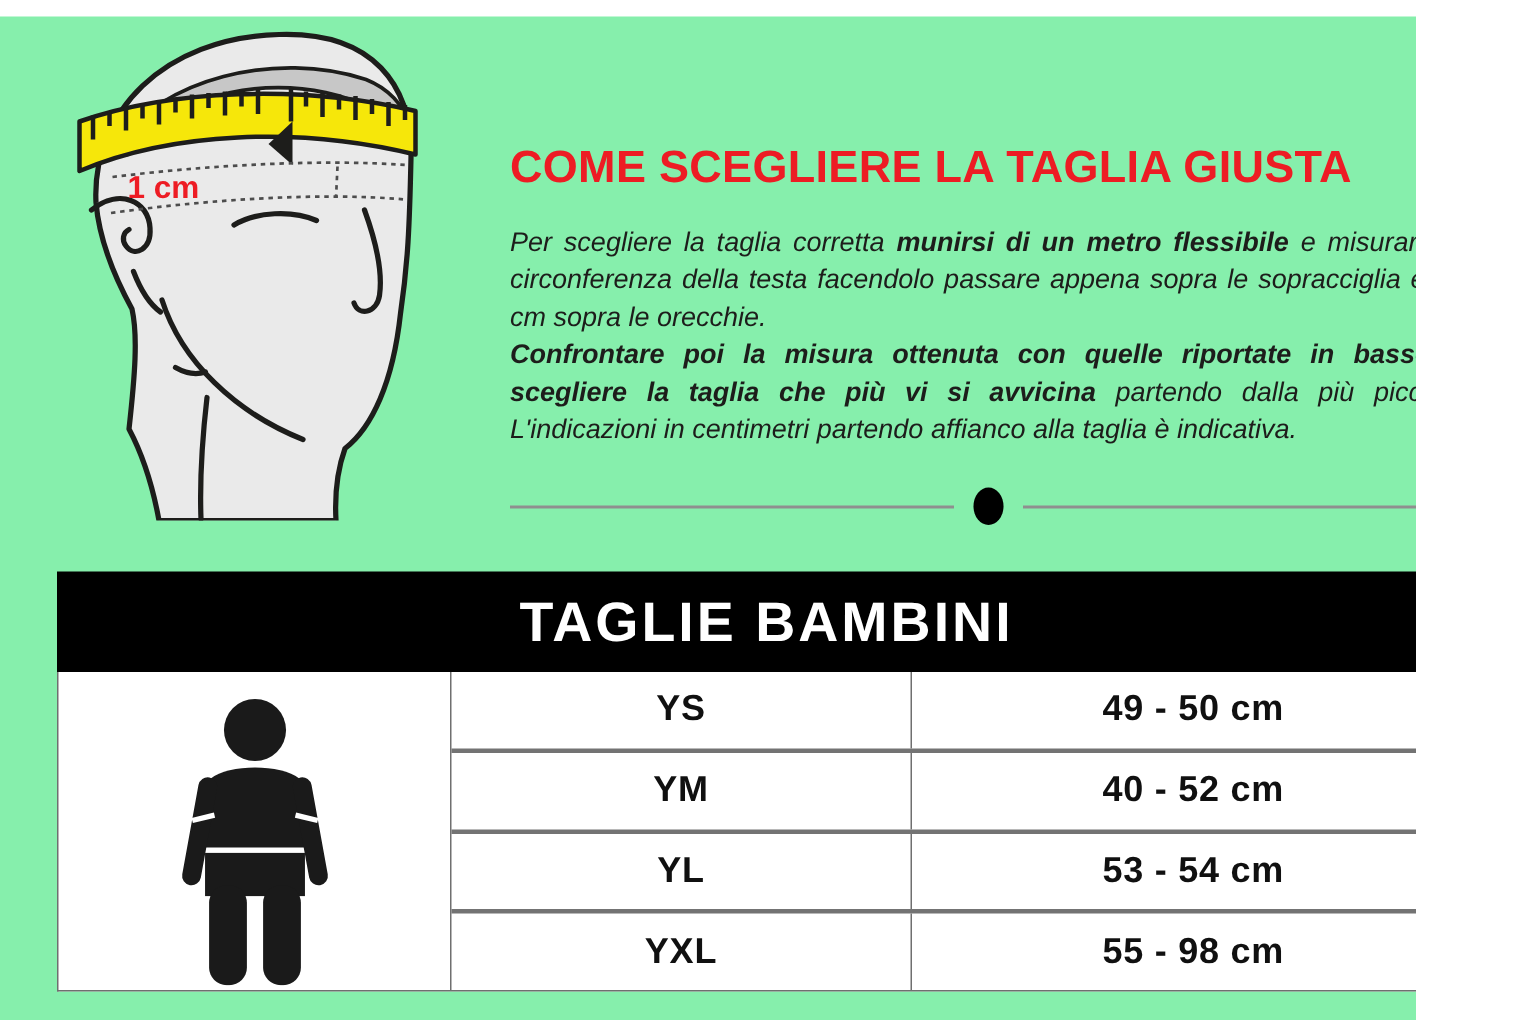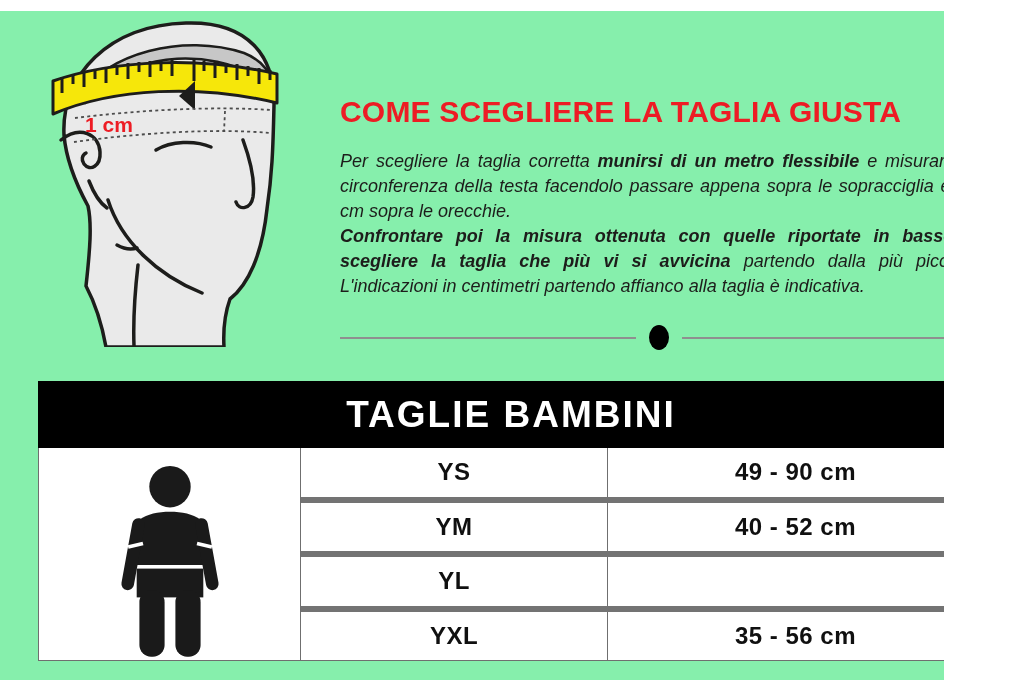--- a/index.html
+++ b/index.html
@@ -34,21 +34,21 @@
   .tbody {
     display:flex; height:213px; border:1px solid #6f6f6f; border-top:none;
     box-sizing:border-box; background:#fff;
   }
   .figure-cell {
     width:262px; border-right:1px solid #6f6f6f; box-sizing:border-box;
     display:flex; align-items:flex-end; justify-content:center; padding-bottom:3px;
   }
   .rows { flex:1; display:flex; flex-direction:column; }
   .row { flex:1; display:flex; }
-  .row + .row { border-top:6px solid #737373; }
+  .row + .row { border-top:3px solid #737373; }
   .cell {
     display:flex; align-items:center; justify-content:center; box-sizing:border-box;
     font-weight:700; font-size:24px; color:#101010; letter-spacing:0.5px;
   }
   .cell.size { width:307px; border-right:1px solid #6f6f6f; }
   .cell.range { flex:1; }
 </style>
 </head>
 <body>
 
@@ -117,30 +117,31 @@
           </g>
           <line x1="25" y1="67" x2="13" y2="133" stroke="#1a1a1a" stroke-width="14" stroke-linecap="round"></line>
           <line x1="95" y1="67" x2="107" y2="133" stroke="#1a1a1a" stroke-width="14" stroke-linecap="round"></line>
           <line x1="13.5" y1="92" x2="30" y2="88" stroke="#ffffff" stroke-width="4"></line>
           <line x1="90" y1="88" x2="106.5" y2="92" stroke="#ffffff" stroke-width="4"></line>
         </svg>
       </div>
       <div class="rows">
         <div class="row">
           <div class="cell size">YS</div>
-          <div class="cell range">49 - 90 cm</div>
+          <div class="cell range">49 - 50 cm</div>
         </div>
         <div class="row">
           <div class="cell size">YM</div>
           <div class="cell range">40 - 52 cm</div>
         </div>
         <div class="row">
           <div class="cell size">YL</div>
+          <div class="cell range">53 - 54 cm</div>
         </div>
         <div class="row">
           <div class="cell size">YXL</div>
-          <div class="cell range">35 - 56 cm</div>
+          <div class="cell range">55 - 98 cm</div>
         </div>
       </div>
     </div>
   </div>
 
 </div>
 
 </body></html>

